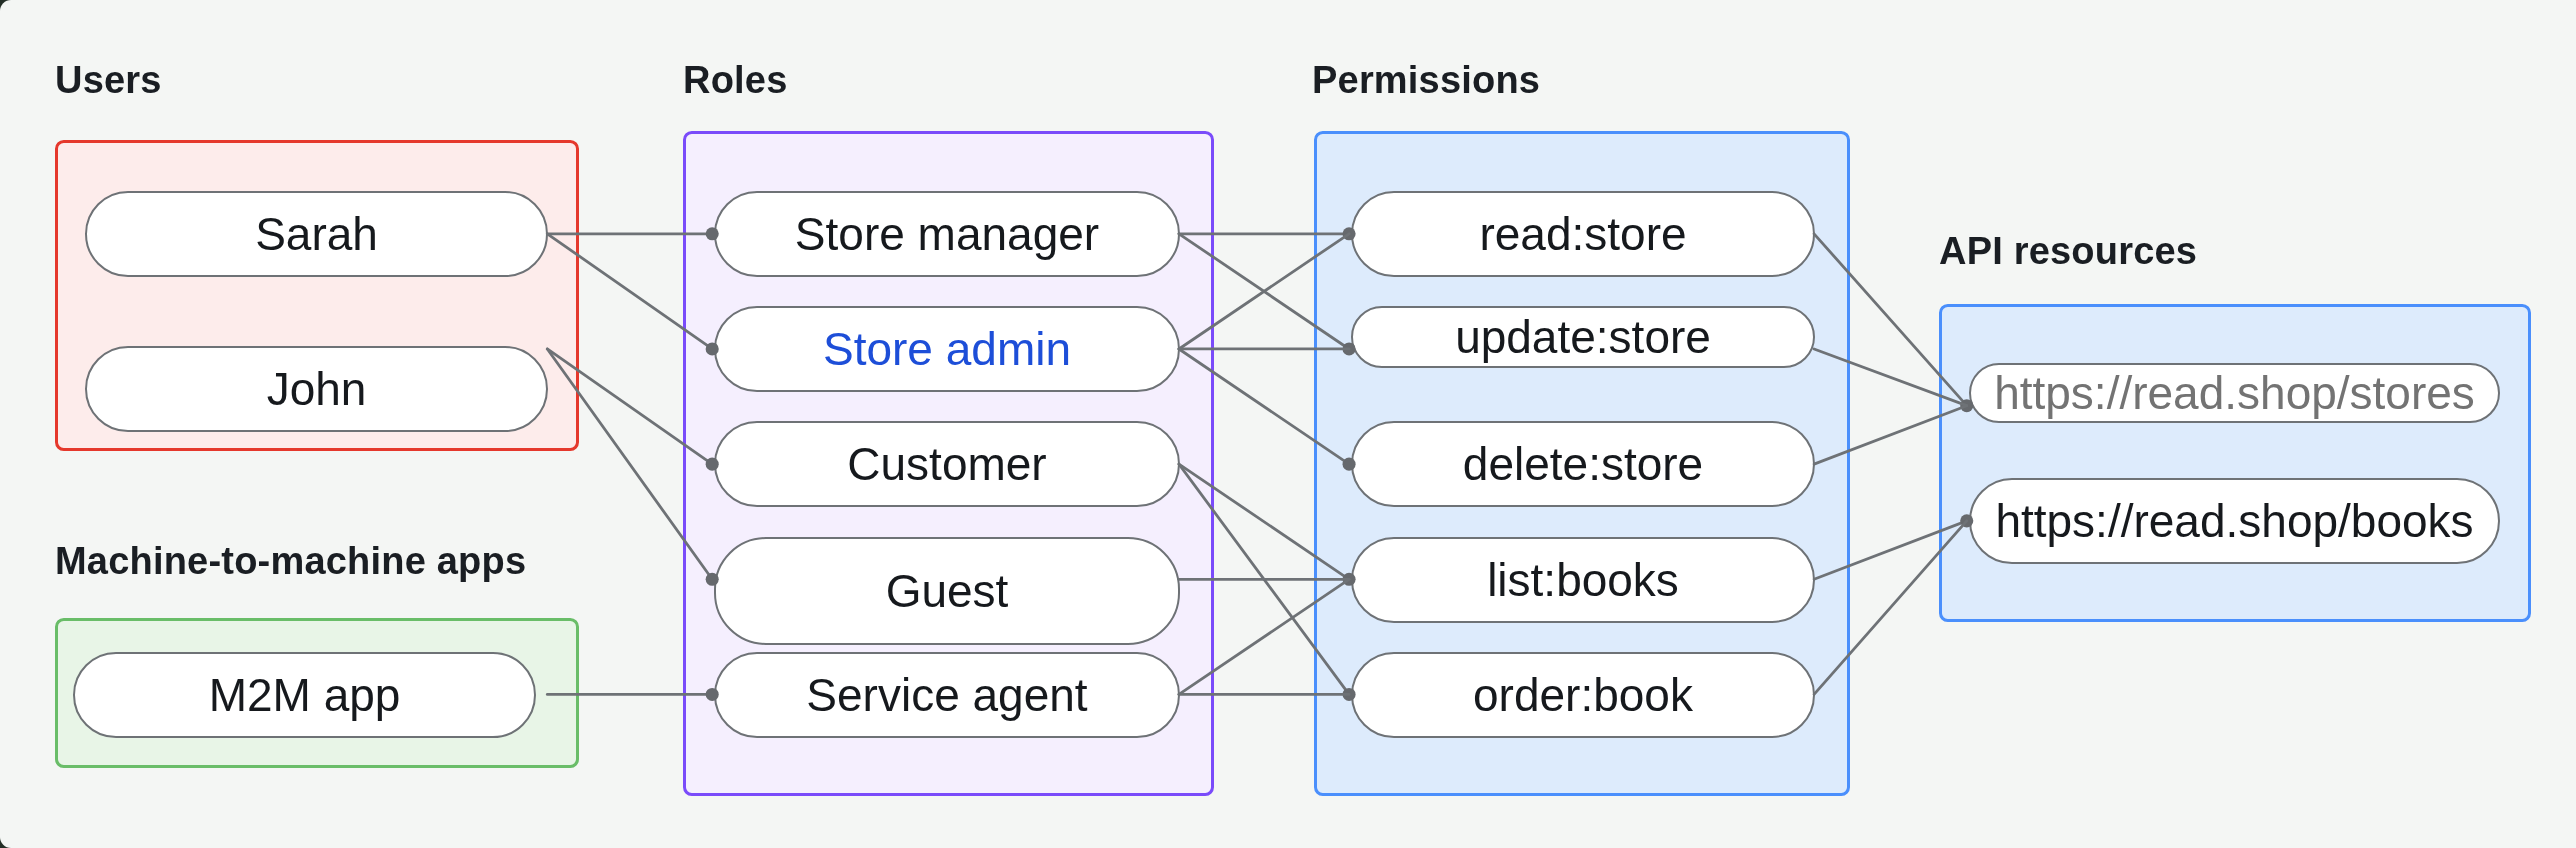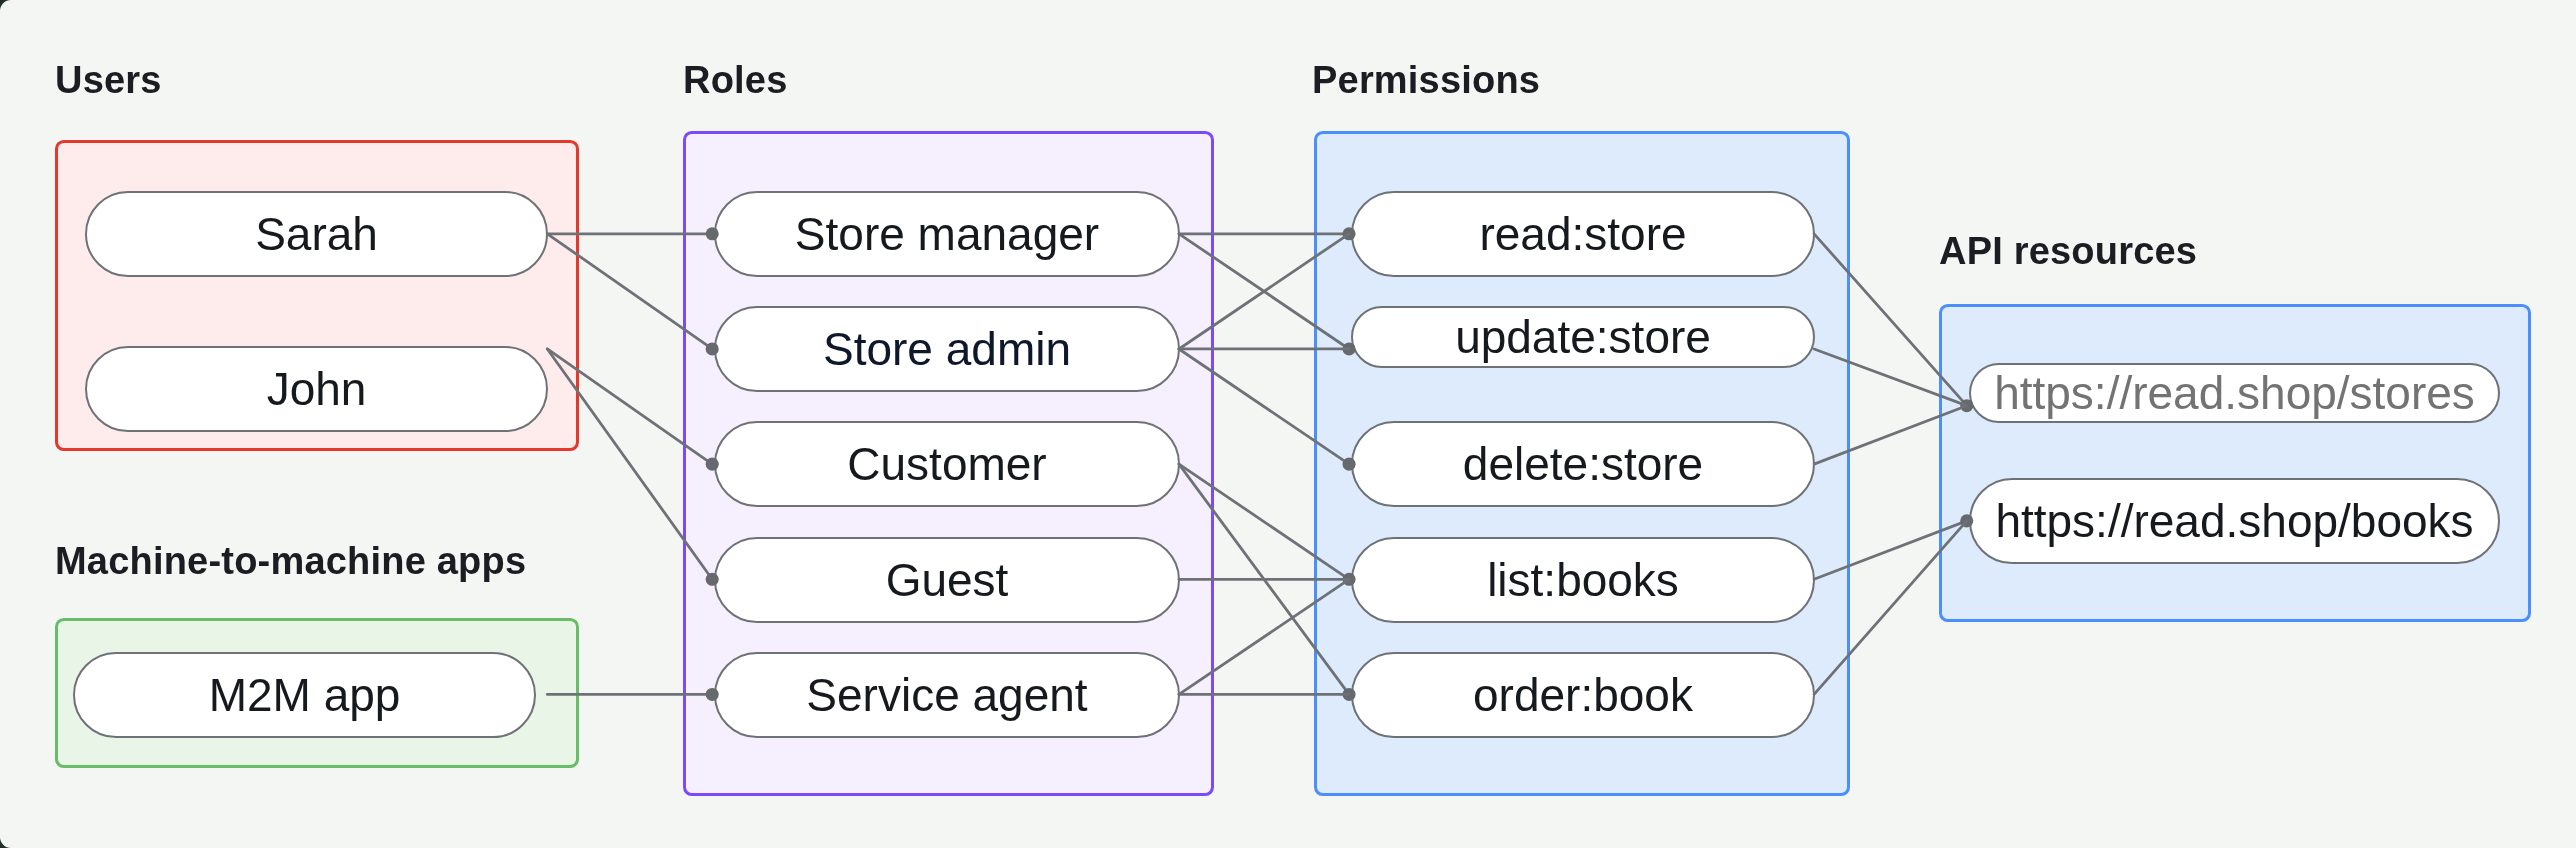--- a/index.html
+++ b/index.html
@@ -29,23 +29,23 @@
   <div class="gtitle" id="title-m2m" style="left: 55px; top: 539px;">Machine-to-machine apps</div>
   <div class="gtitle" id="title-roles" style="left: 683px; top: 58px;">Roles</div>
   <div class="gtitle" id="title-api" style="left: 1939px; top: 229px;">API resources</div>
   <div class="gtitle" id="title-permissions" style="left: 1312px; top: 58px;">Permissions</div>
 
   <div id="node-layer">
       <div class="pill" style="left: 85px; top: 191px; width: 463px; height: 86px; border-color: rgb(110, 114, 118); background: rgb(255, 255, 255); color: rgb(22, 25, 29);">Sarah</div>
       <div class="pill" style="left: 85px; top: 306px; width: 463px; height: 86px; border-color: rgb(110, 114, 118); background: rgb(255, 255, 255); color: rgb(22, 25, 29); margin-top: 40px;">John</div>
       <div class="pill" style="left: 73px; top: 652px; width: 463px; height: 86px; border-color: rgb(110, 114, 118); background: rgb(255, 255, 255); color: rgb(22, 25, 29);">M2M app</div>
       <div class="pill" style="left: 714px; top: 191px; width: 466px; height: 86px; border-color: rgb(110, 114, 118); background: rgb(255, 255, 255); color: rgb(22, 25, 29);">Store manager</div>
-      <div class="pill" style="left: 714px; top: 306px; width: 466px; height: 86px; border-color: rgb(110, 114, 118); background: rgb(255, 255, 255); color: #0f172a;">Store admin</div>
+      <div class="pill" style="left: 714px; top: 306px; width: 466px; height: 86px; border-color: rgb(110, 114, 118); background: rgb(255, 255, 255); color: #1d4ed8;">Store admin</div>
       <div class="pill" style="left: 714px; top: 421px; width: 466px; height: 86px; border-color: rgb(110, 114, 118); background: rgb(255, 255, 255); color: rgb(22, 25, 29);">Customer</div>
-      <div class="pill" style="left: 714px; top: 537px; width: 466px; height: 86px; border-color: rgb(110, 114, 118); background: rgb(255, 255, 255); color: rgb(22, 25, 29);">Guest</div>
+      <div class="pill" style="left: 714px; top: 537px; width: 466px; height: 108px; border-color: rgb(110, 114, 118); background: rgb(255, 255, 255); color: rgb(22, 25, 29);">Guest</div>
       <div class="pill" style="left: 714px; top: 652px; width: 466px; height: 86px; border-color: rgb(110, 114, 118); background: rgb(255, 255, 255); color: rgb(22, 25, 29);">Service agent</div>
       <div class="pill" style="left: 1351px; top: 191px; width: 464px; height: 86px; border-color: rgb(110, 114, 118); background: rgb(255, 255, 255); color: rgb(22, 25, 29);">read:store</div>
       <div class="pill" style="left: 1351px; top: 306px; width: 464px; height: 62px; border-color: rgb(110, 114, 118); background: rgb(255, 255, 255); color: rgb(22, 25, 29);">update:store</div>
       <div class="pill" style="left: 1351px; top: 421px; width: 464px; height: 86px; border-color: rgb(110, 114, 118); background: rgb(255, 255, 255); color: rgb(22, 25, 29);">delete:store</div>
       <div class="pill" style="left: 1351px; top: 537px; width: 464px; height: 86px; border-color: rgb(110, 114, 118); background: rgb(255, 255, 255); color: rgb(22, 25, 29);">list:books</div>
       <div class="pill" style="left: 1351px; top: 652px; width: 464px; height: 86px; border-color: rgb(110, 114, 118); background: rgb(255, 255, 255); color: rgb(22, 25, 29);">order:book</div>
       <div class="pill" style="left: 1969px; top: 363px; width: 531px; height: 60px; border-color: rgb(110, 114, 118); background: rgb(255, 255, 255); color: #737373;">https://read.shop/stores</div>
       <div class="pill" style="left: 1969px; top: 478px; width: 531px; height: 86px; border-color: rgb(110, 114, 118); background: rgb(255, 255, 255); color: rgb(22, 25, 29);">https://read.shop/books</div>
     </div>
 

